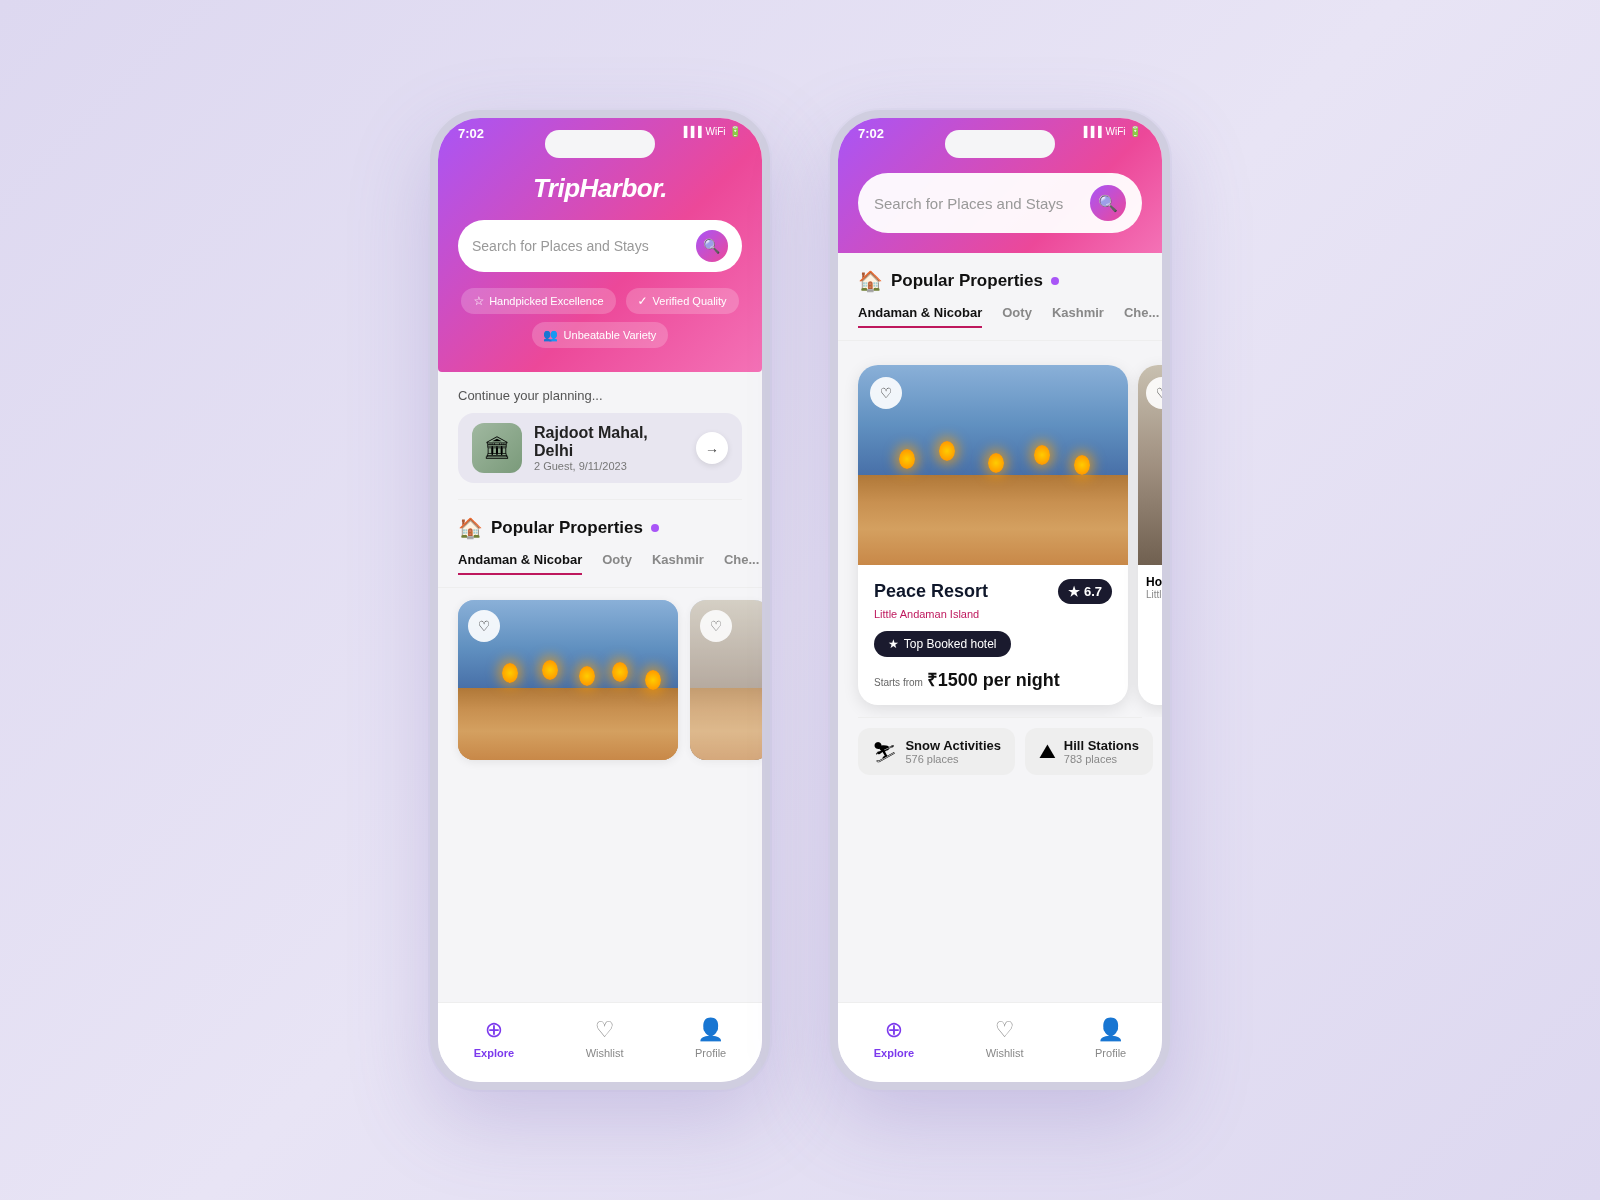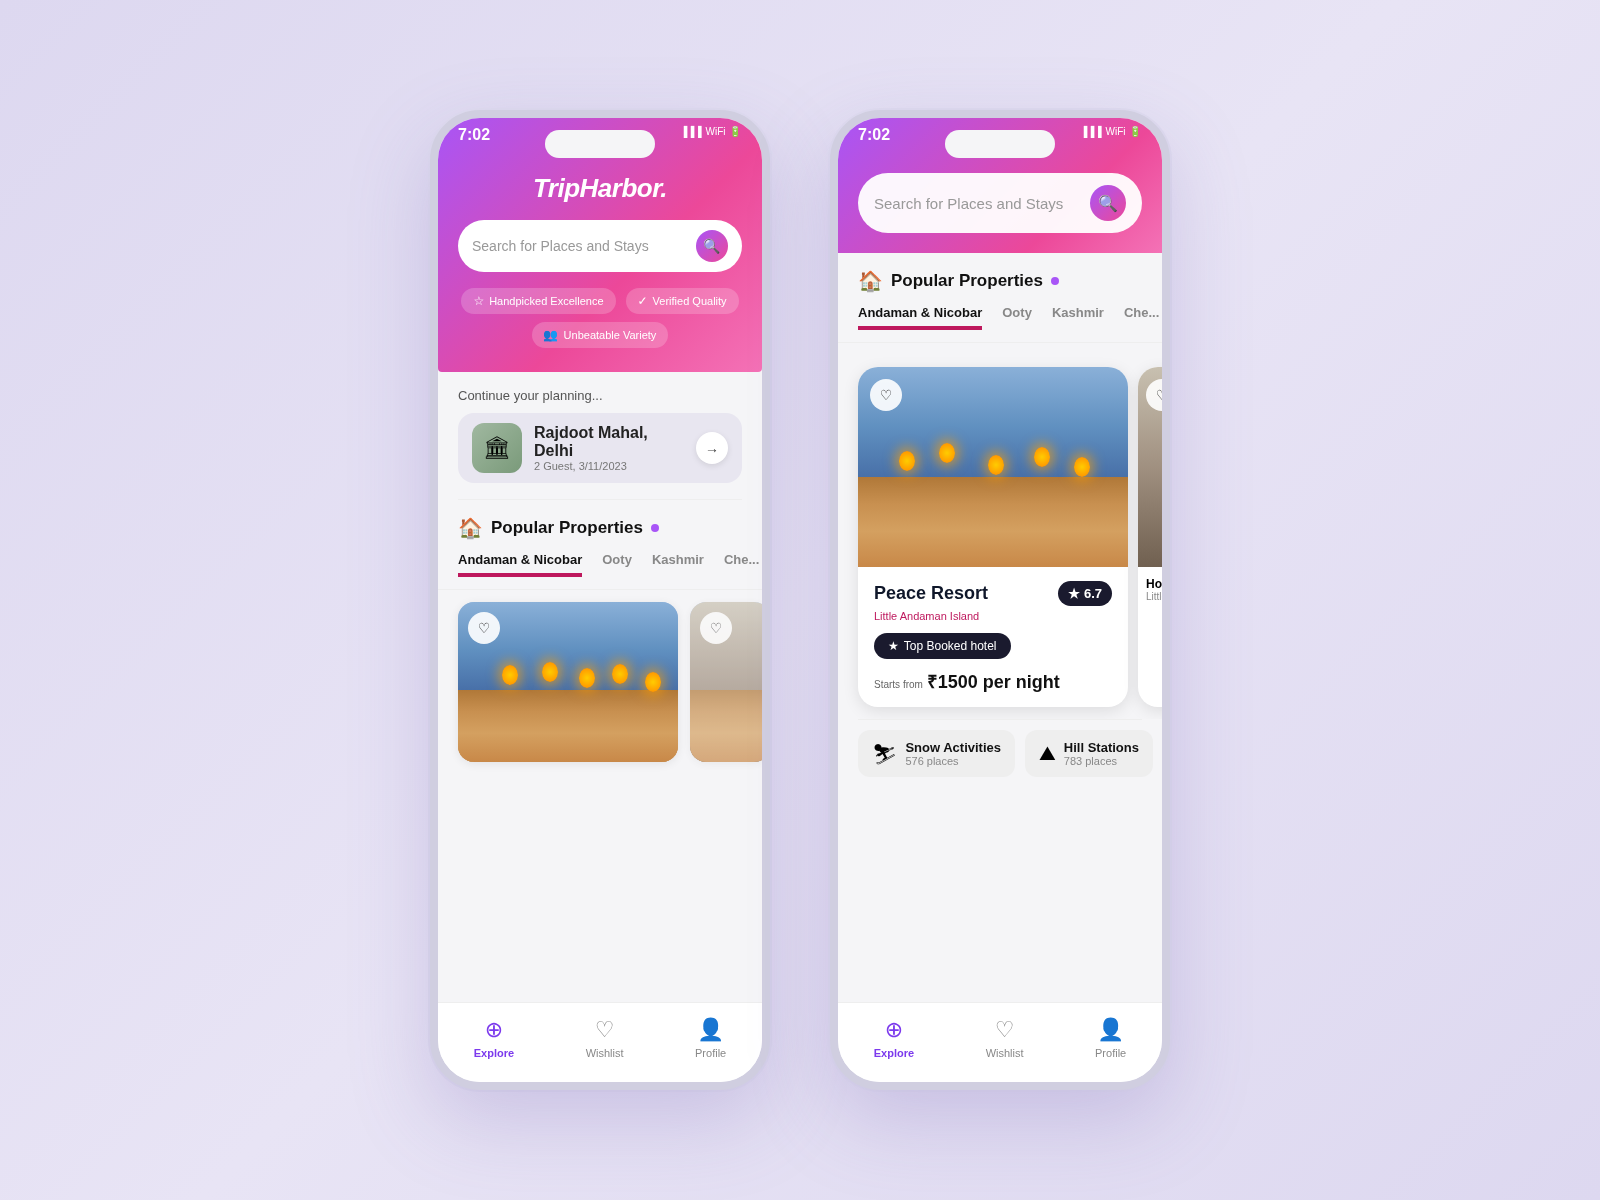--- a/index.html
+++ b/index.html
@@ -50,21 +50,21 @@
       display: flex;
       align-items: flex-start;
       padding-top: 8px;
       padding-left: 20px;
       padding-right: 20px;
       justify-content: space-between;
       z-index: 99;
     }
 
     .status-time {
-      font-size: 16px;
+      font-size: 13px;
       font-weight: 700;
       color: #fff;
     }
 
     .status-icons {
       display: flex;
       align-items: center;
       gap: 4px;
     }
 
@@ -243,21 +243,21 @@
       font-size: 13px;
       font-weight: 600;
       color: #888;
       padding-bottom: 6px;
       cursor: pointer;
       white-space: nowrap;
     }
 
     .tab.active {
       color: #111;
-      border-bottom: 4px solid #be185d;
+      border-bottom: 2px solid #be185d;
     }
 
     
     .cards-row {
       display: flex;
       gap: 12px;
       padding: 12px 20px;
       overflow: hidden;
     }
 
@@ -563,21 +563,21 @@
         </div>
       </div>
     </div>
 
     <div class="section">
       <div class="continue-label">Continue your planning...</div>
       <div class="continue-card">
         <div class="continue-img">🏛</div>
         <div class="continue-info">
           <div class="continue-title">Rajdoot Mahal, Delhi</div>
-          <div class="continue-sub">2 Guest, 3/11/2023</div>
+          <div class="continue-sub">2 Guest, 9/11/2023</div>
         </div>
         <div class="continue-arrow">→</div>
       </div>
     </div>
 
     <div class="divider"></div>
 
     <div class="pop-header">
       <span class="house-icon">🏠</span>
       <span class="pop-title">Popular Properties</span>

